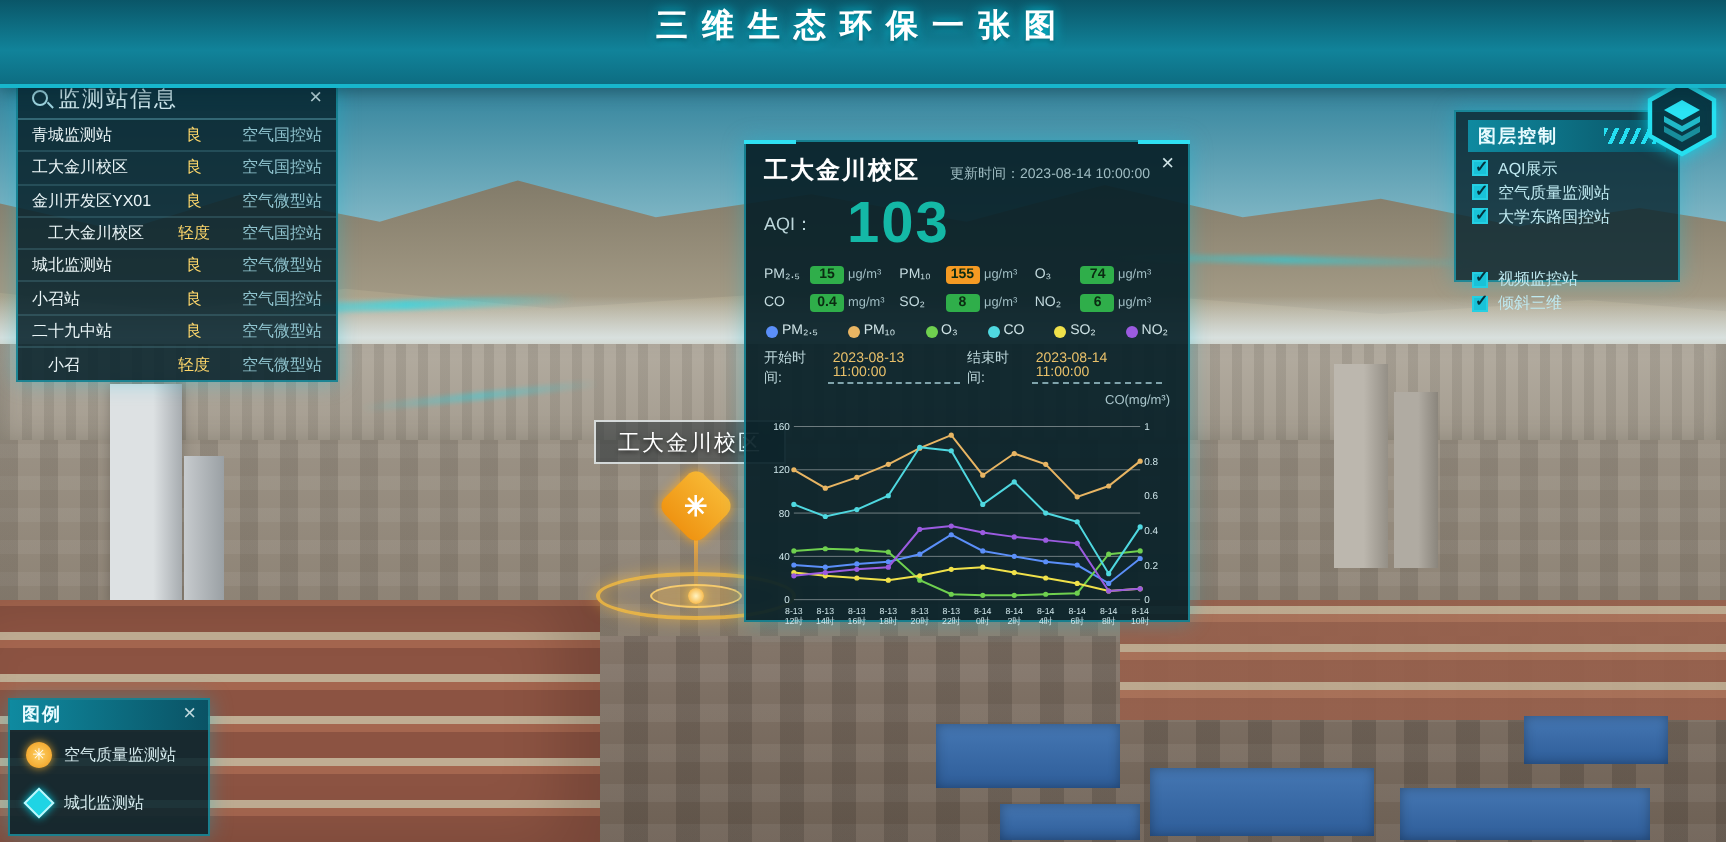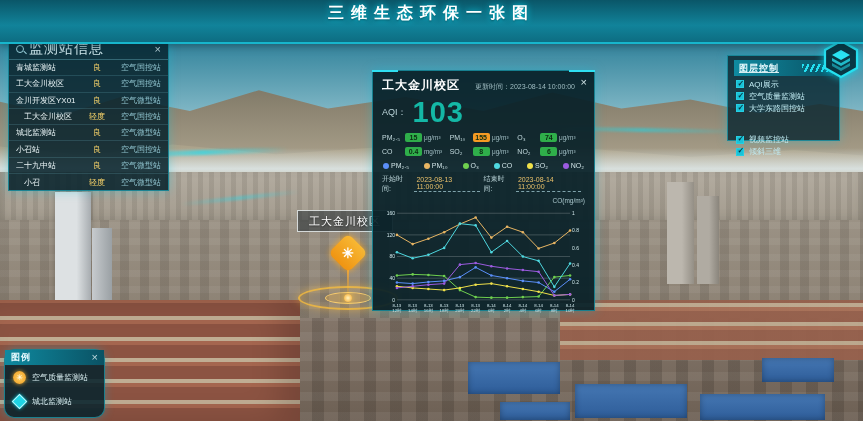--- a/index.html
+++ b/index.html
@@ -68,73 +68,73 @@
   
   .panel { position:absolute; background:rgba(8,35,44,.88); border:1px solid rgba(31,199,221,.55);
       box-shadow:0 0 10px rgba(0,190,220,.35); color:#d7ecef; }
 
   
   #station-panel { left:8px; top:38px; width:161px; height:153px; z-index:5; }
   #station-panel .p-head { display:flex; align-items:center; height:21px; padding:0 7px;
       border-bottom:1px solid rgba(120,200,215,.35); background:rgba(15,55,68,.6); }
   .mag { width:8px; height:8px; border:1.4px solid #9fd7e2; border-radius:50%; position:relative; margin-right:5px; flex:none; }
   .mag::after { content:""; position:absolute; left:6px; top:6px; width:4px; height:1.4px; background:#9fd7e2; transform:rotate(45deg); }
-  #station-panel .p-title { font-size:14px; color:#cfe9ee; letter-spacing:1px; flex:1; }
+  #station-panel .p-title { font-size:11px; color:#cfe9ee; letter-spacing:1px; flex:1; }
   .close-x { color:#bfd9de; font-size:11px; line-height:1; cursor:pointer; }
   .st-row { display:flex; align-items:center; height:16.3px; padding:0 7px;
       border-bottom:1px solid rgba(120,200,215,.18); font-size:8px; }
   .st-row:last-child { border-bottom:none; }
   .st-name { flex:1; color:#eaf5f7; white-space:nowrap; overflow:hidden; }
   .st-val { width:24px; color:#ffd86b; text-align:center; }
   .st-type { width:52px; color:#8fc3ce; text-align:right; }
 
   
   #popup { left:372px; top:70px; width:223px; height:241px; z-index:6; padding:6px 9px 4px;
       background:rgba(7,32,40,.93); }
   #popup::before { content:""; position:absolute; left:-1px; top:-1px; width:26px; height:2px; background:#2fe0f2; }
   #popup::after { content:""; position:absolute; right:-1px; top:-1px; width:26px; height:2px; background:#2fe0f2; }
   .pp-head { display:flex; align-items:baseline; }
   .pp-title { font-size:12px; font-weight:bold; color:#fff; letter-spacing:1px; }
   .pp-update { margin-left:auto; font-size:7px; color:#9fbcc2; padding-right:10px; }
   .pp-close { position:absolute; right:7px; top:5px; font-size:11px; color:#cfe3e6; cursor:pointer; }
-  .aqi-row { display:flex; align-items:center; margin-top:2px; }
+  .aqi-row { display:flex; align-items:center; margin-top:2px;gap:11px; }
   .aqi-label { font-size:9px; color:#bcd6da; margin-right:6px; }
   .aqi-value { font-size:29px; font-weight:bold; color:#14b8a6; letter-spacing:1px; }
   .poll-grid { display:grid; grid-template-columns:1fr 1fr 1fr; row-gap:5px; margin-top:4px; }
   .pollutant { display:flex; align-items:center; font-size:7px; color:#c3dade; }
   .p-name { width:23px; }
   .badge { min-width:17px; padding:1px 2px; text-align:center; border-radius:2px;
       color:#0b2b12; font-weight:bold; font-size:7px; margin-right:2px; }
   .p-unit { color:#9fbcc2; transform:scale(.92); transform-origin:left; }
   .ck-row { display:flex; justify-content:space-between; margin-top:6px; padding:0 1px; }
   .ck-item { display:flex; align-items:center; font-size:7px; color:#cfe3e6; }
   .ck-dot { width:6px; height:6px; border-radius:50%; margin-right:2px; }
   .tr-row { display:flex; align-items:center; margin-top:5px; font-size:7px; color:#bcd6da; }
   .tr-val { color:#e8c06a; border-bottom:1px dashed #7fa3ab; margin:0 4px; padding:0 2px 1px; }
   .axis-title { text-align:right; font-size:6.5px; color:#aac6cc; margin-top:3px; }
   #trend-svg { display:block; width:205px; height:118px; margin-top:1px; }
 
   
   #layer-panel { left:727px; top:55px; width:113px; height:86px; z-index:5;
       background:rgba(8,38,48,.82); }
   #layer-panel .lp-head { position:relative; height:16px; margin:4px 6px 2px;
-      background:linear-gradient(90deg,#0f8aa0,#0a5264); display:flex; align-items:center; padding:0 5px;text-decoration:underline; }
+      background:linear-gradient(90deg,#0f8aa0,#0a5264); display:flex; align-items:center; padding:0 5px; }
   #layer-panel .lp-title { font-size:9px; font-weight:bold; color:#e8fbff; letter-spacing:1px; }
   .stripes { margin-left:auto; width:26px; height:8px;
       background:repeating-linear-gradient(115deg,#25dff1 0 2px, transparent 2px 5px); }
   .layer-item { display:flex; align-items:center; padding:0 8px; height:12.2px; font-size:8px; color:#bfe9f0; }
   .cbx { width:8px; height:8px; border:1px solid #25cfe2; margin-right:5px; flex:none;
       background:rgba(10,45,55,.8); position:relative; }
   .cbx.checked { background:#19c2d8; }
   .cbx.checked::after { content:"✓"; position:absolute; left:0.5px; top:-2.5px; font-size:8px; color:#04313b; font-weight:bold; }
   #hex-icon { position:absolute; left:821px; top:39px; width:40px; height:40px; z-index:6;
       filter:drop-shadow(0 0 4px rgba(0,225,250,.8)); cursor:pointer; }
 
   
-  #legend-panel { left:4px; top:349px; width:101px; height:69px; z-index:5;border-radius:10px; }
+  #legend-panel { left:4px; top:349px; width:101px; height:69px; z-index:5; }
   #legend-panel .lg-head { display:flex; align-items:center; height:15px; padding:0 6px;
       background:linear-gradient(90deg,#0f8aa0,#0a5264); }
   #legend-panel .lg-title { font-size:9px; color:#e8fbff; font-weight:bold; flex:1; letter-spacing:1px; }
   .lg-item { display:flex; align-items:center; padding:0 8px; height:24px; font-size:8px; color:#d7ecef; }
   .ic-air { width:13px; height:13px; border-radius:50%; background:radial-gradient(#ffd264,#ef9a1d);
       margin-right:6px; flex:none; display:flex; align-items:center; justify-content:center;
       color:#fff; font-size:8px; box-shadow:0 0 4px rgba(255,180,40,.8); }
   .ic-water { width:11px; height:11px; background:#1fd4e4; transform:rotate(45deg);
       margin:0 7px 0 1px; flex:none; box-shadow:0 0 4px rgba(0,220,240,.9); border:1.5px solid #bdf6fb; }
 

